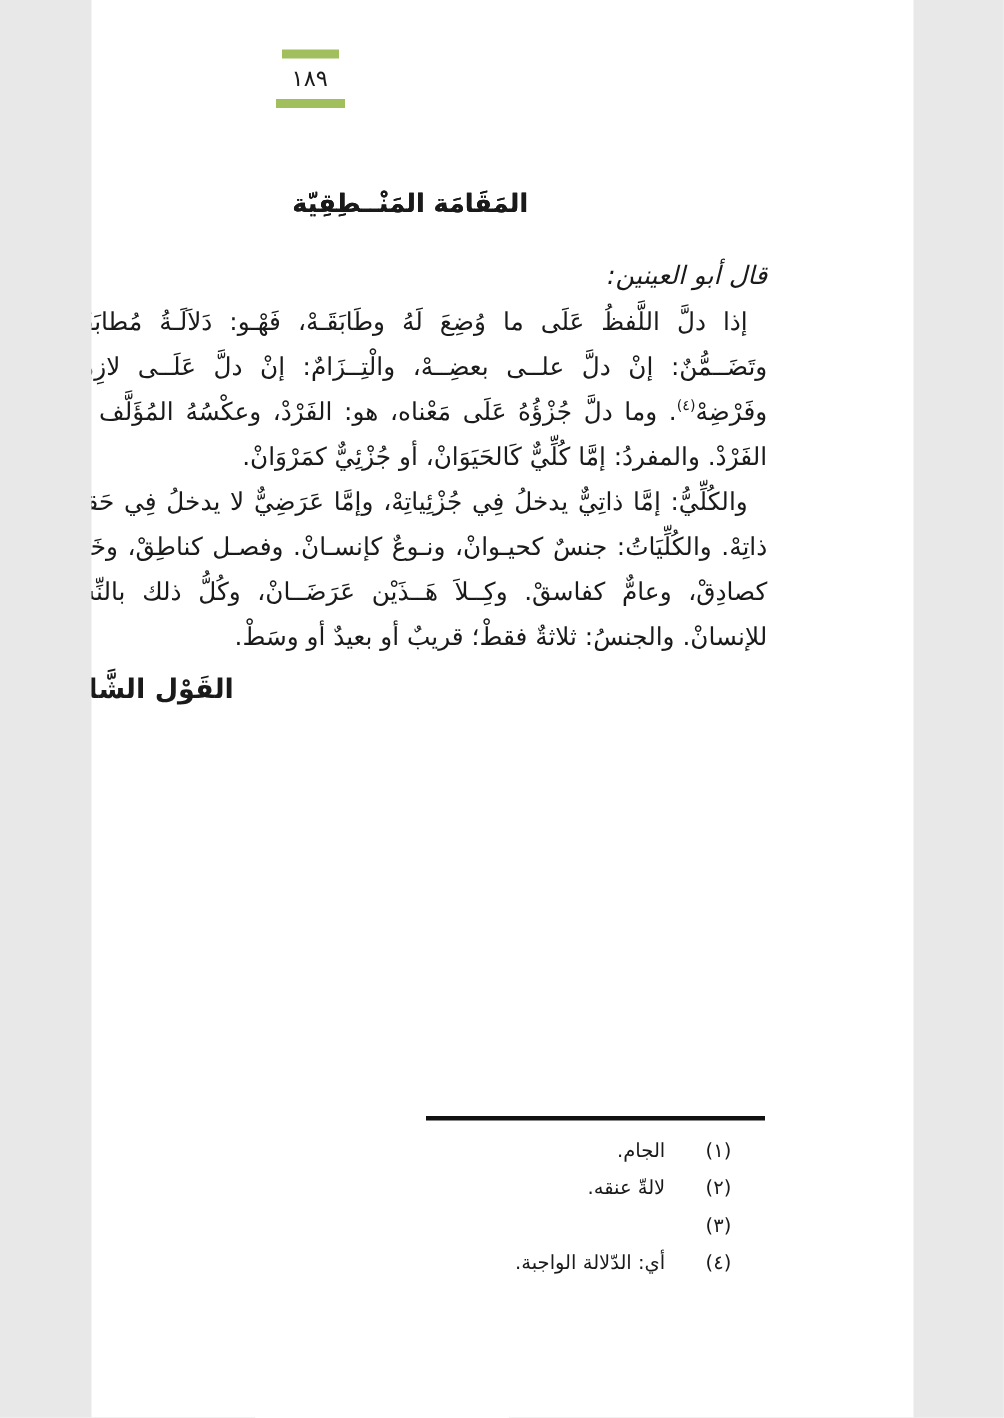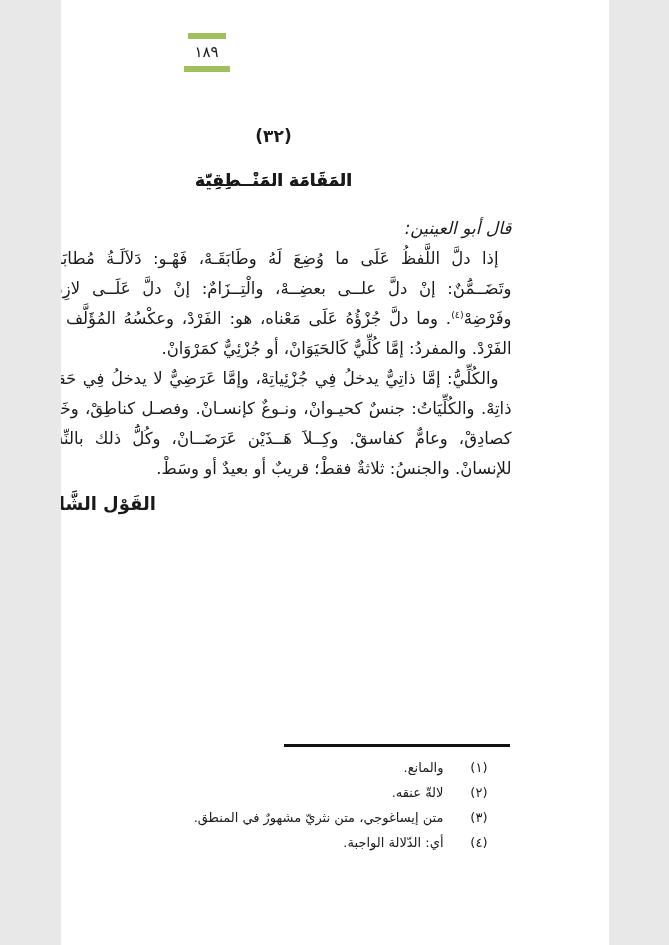--- a/index.html
+++ b/index.html
@@ -72,21 +72,20 @@
 
 <div class="page" style="--accent: #a2bf5e;">
 
   <div class="pagenum-block">
     <div class="pagenum-bar top"></div>
     <div class="pagenum">١٨٩</div>
     <div class="pagenum-bar bottom"></div>
   </div>
 
   <div class="column">
-    <div class="section-number">(٣٢)</div>
     <div class="maqama-title">المَقَامَة المَنْــطِقِيّة</div>
     <div class="speaker">قال أبو العينين:</div>
 
     <div class="body-text">
 
 
         <p>إذا دلَّ اللَّفظُ عَلَى ما وُضِعَ لَهُ وطَابَقَـهْ، فَهْـو: دَلاَلَـةُ مُطابَقَـةْ. وتَضَــمُّنٌ: إنْ دلَّ علــى بعضِــهْ، والْتِــزَامٌ: إنْ دلَّ عَلَــى لازِمِــهِ وفَرْضِهْ<sup>(٤)</sup>. وما دلَّ جُزْؤُهُ عَلَى مَعْناه، هو: الفَرْدْ، وعكْسُهُ المُؤَلَّف غير الفَرْدْ. والمفردُ: إمَّا كُلِّيٌّ كَالحَيَوَانْ، أو جُزْئِيٌّ كمَرْوَانْ.</p>
 
         <p>والكُلِّيُّ: إمَّا ذاتِيٌّ يدخلُ فِي جُزْئِياتِهْ، وإمَّا عَرَضِيٌّ لا يدخلُ فِي حَقيقةِ ذاتِهْ. والكُلِّيَاتُ: جنسٌ كحيـوانْ، ونـوعٌ كإنسـانْ. وفصـل كناطِقْ، وخَاصٌّ كصادِقْ، وعامٌّ كفاسقْ. وكِــلاَ هَــذَيْن عَرَضَــانْ، وكُلُّ ذلك بالنِّسْبة للإنسانْ. والجنسُ: ثلاثةٌ فقطْ؛ قريبٌ أو بعيدٌ أو وسَطْ.</p>
       </div>
@@ -95,33 +94,32 @@
 
   </div>
 
   <div class="footnote-sep"></div>
 
   <div class="footnotes">
 
       <div class="footnote-row">
         <span class="fn-num">(١)</span>
         <span class="fn-gap"></span>
-        <span class="fn-text">والمانع.</span>
+        <span class="fn-text">الجام.</span>
       </div>
 
       <div class="footnote-row">
         <span class="fn-num">(٢)</span>
         <span class="fn-gap"></span>
         <span class="fn-text">لالةّ عنقه.</span>
       </div>
 
       <div class="footnote-row">
         <span class="fn-num">(٣)</span>
         <span class="fn-gap"></span>
-        <span class="fn-text">متن إيساغوجي، متن نثريّ مشهورٌ في المنطق.</span>
       </div>
 
       <div class="footnote-row">
         <span class="fn-num">(٤)</span>
         <span class="fn-gap"></span>
         <span class="fn-text">أي: الدّلالة الواجبة.</span>
       </div>
     </div>
 
 </div>

